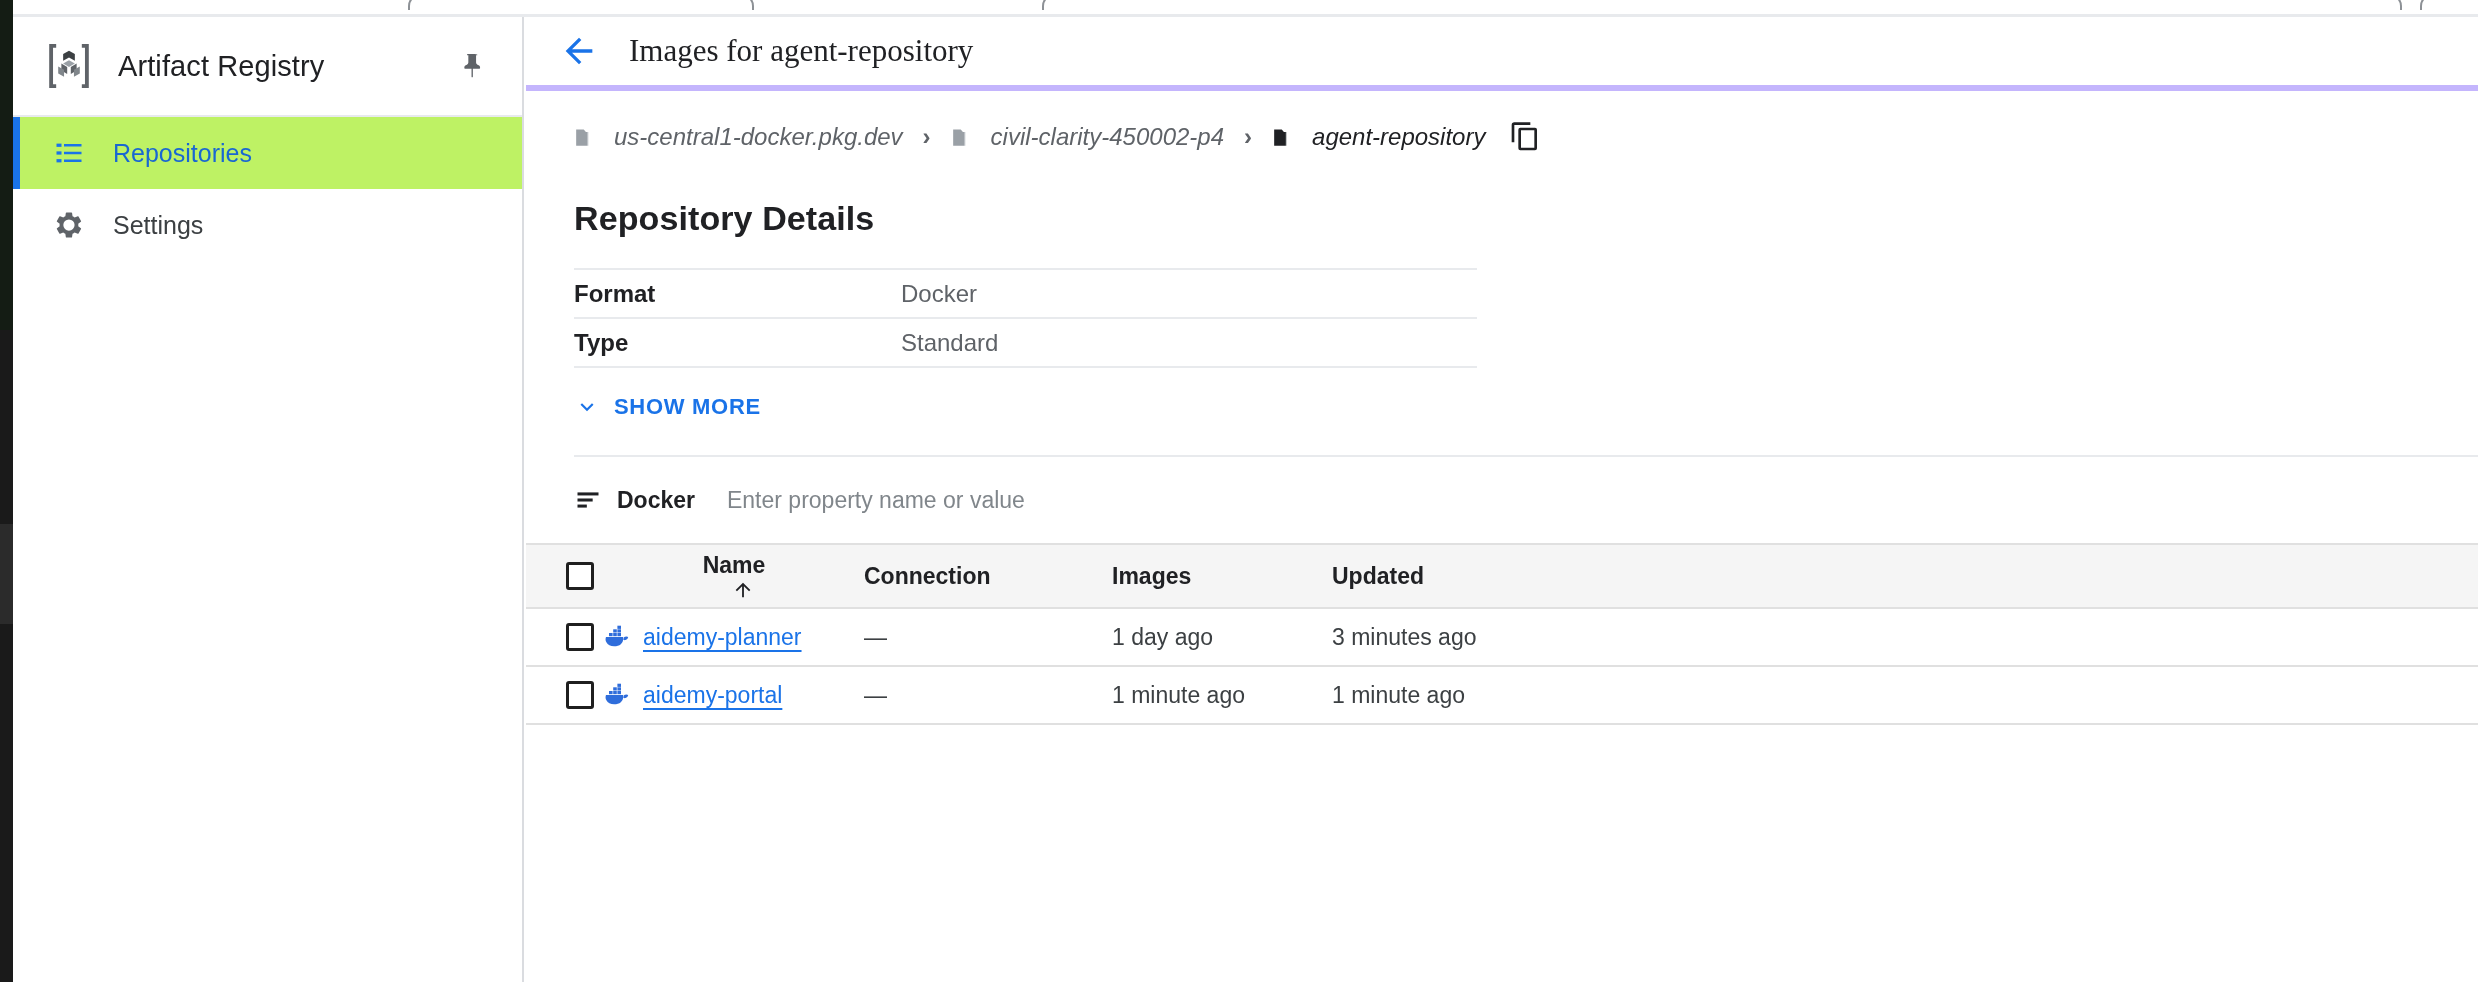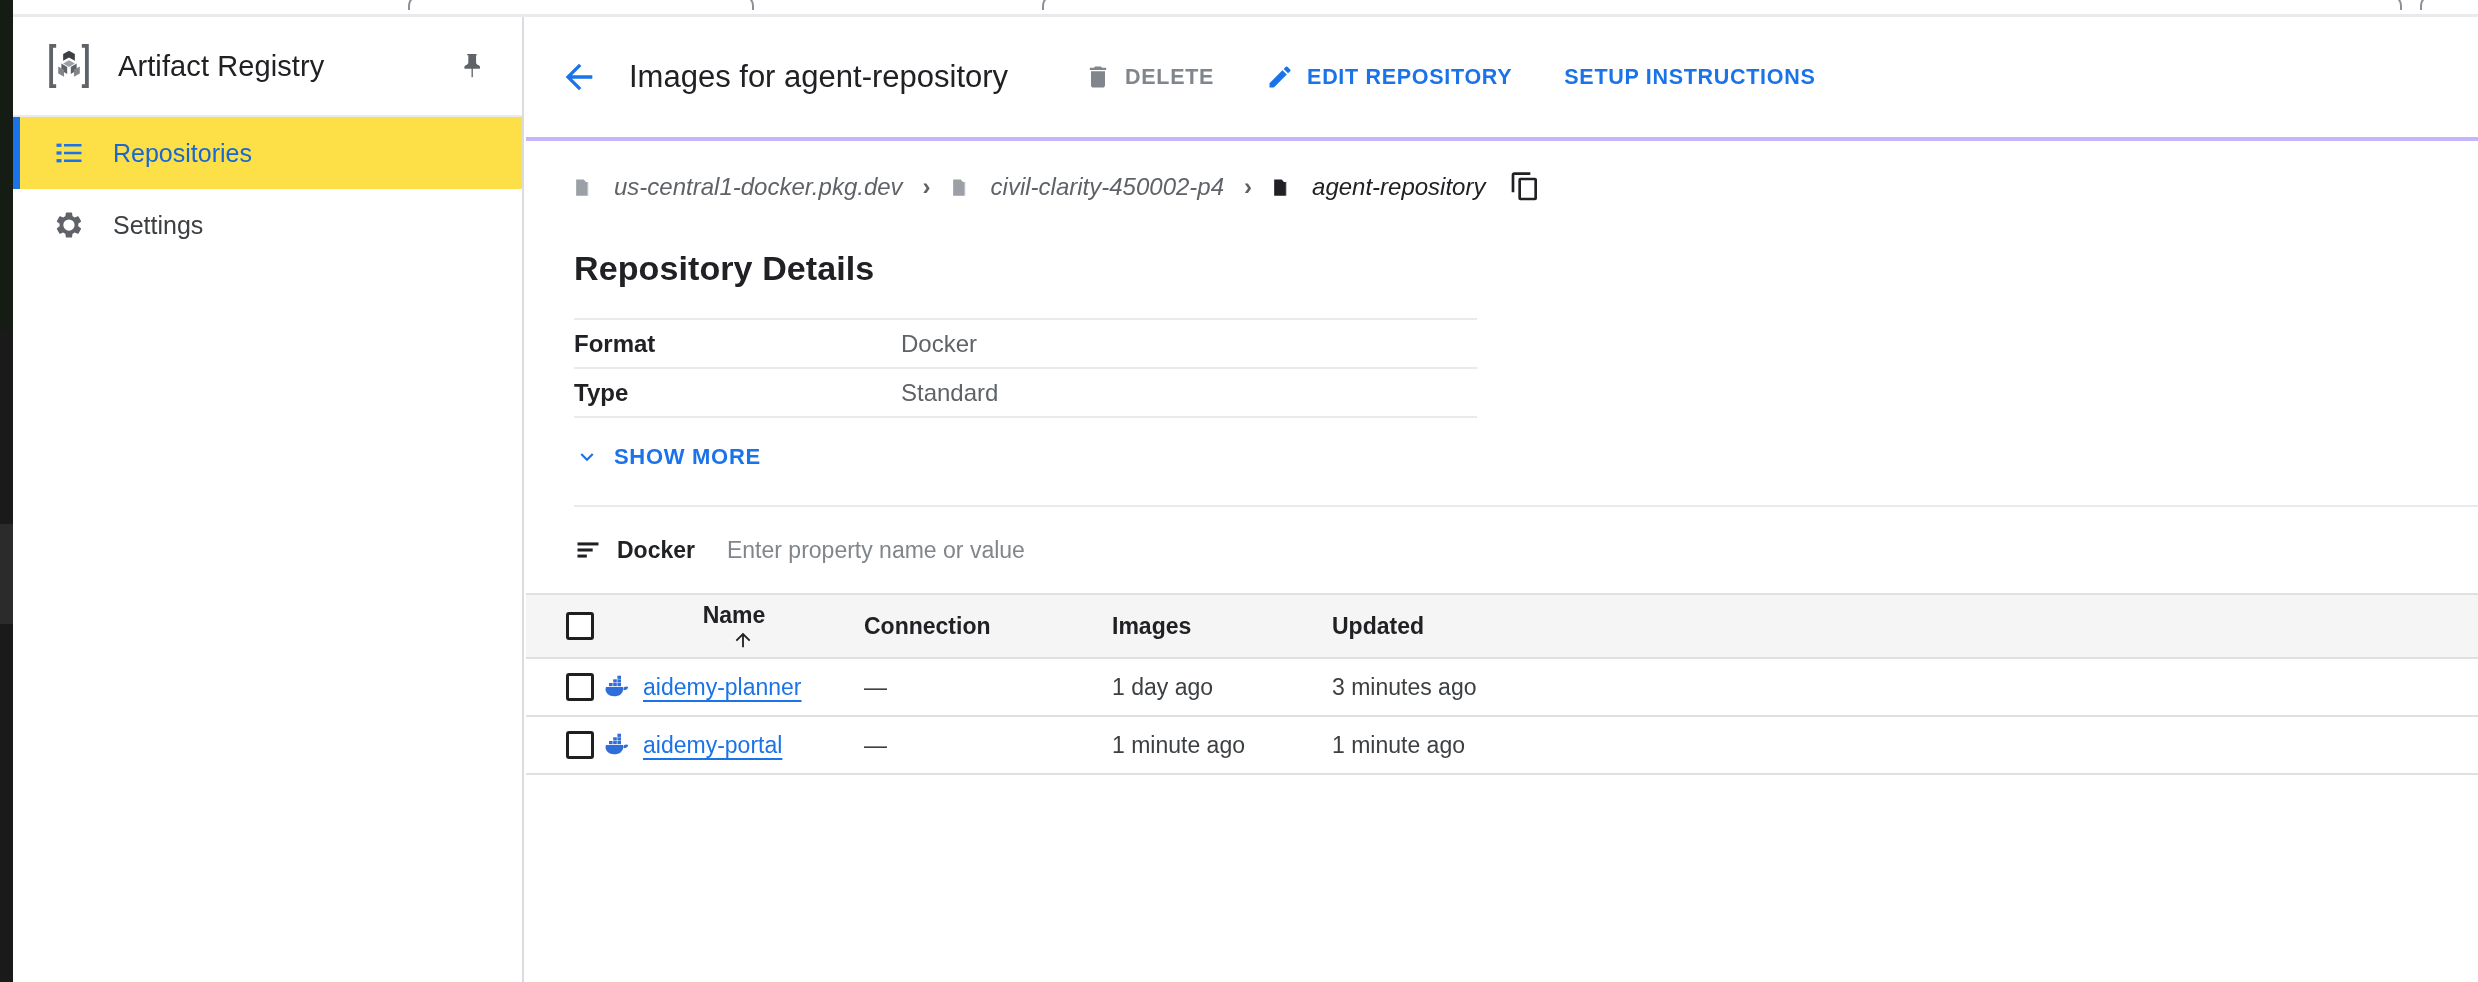--- a/index.html
+++ b/index.html
@@ -117,21 +117,21 @@
     flex: 0 0 30px;
     display: flex; align-items: center; justify-content: center;
   }
   .nav-item .nav-label {
     margin-left: 29px;
     font-size: 25px;
     color: #3c4043;
     white-space: nowrap;
   }
   .nav-item.active {
-    background: #fde047;
+    background: #bef264;
   }
   .nav-item.active::before {
     content: "";
     position: absolute;
     left: 0; top: 0; bottom: 0;
     width: 7px;
     background: #1a73e8;
   }
   .nav-item.active .nav-label { color: #1967d2; }
 
@@ -141,24 +141,25 @@
     left: 526px; top: 17px;
     width: 1952px;
     height: 965px;
     background: #ffffff;
     overflow: hidden;
   }
 
   
   .page-header {
     position: relative;
-    height: 124px;
-    display: flex;
-    align-items: center;
-    border-bottom: 4px solid #c4b5fd;
+    height: 74px;
+    display: flex;
+    align-items: center;
+    border-bottom: 6px solid #c4b5fd;
+    font-family: Liberation Serif, serif;
   }
   .back-btn {
     margin-left: 30px;
     width: 46px; height: 46px;
     display: flex; align-items: center; justify-content: center;
     cursor: pointer;
     flex: 0 0 46px;
   }
   .page-title {
     margin-left: 27px;
@@ -449,45 +450,20 @@
   <main class="content">
 
     <div class="page-header">
       <span class="back-btn">
         <svg viewBox="0 0 24 24" width="40" height="40">
           <path fill="#1a73e8" d="M20 11H7.83l5.59-5.59L12 4l-8 8 8 8 1.41-1.41L7.83 13H20v-2z"></path>
         </svg>
       </span>
       <span class="page-title">Images for agent-repository</span>
 
-      <div class="hdr-actions">
-
-        <div class="hdr-btn disabled">
-          <span class="hb-ico">
-            <svg viewBox="0 0 24 24" width="28" height="28">
-              <path fill="#80868b" d="M6 19c0 1.1.9 2 2 2h8c1.1 0 2-.9 2-2V7H6v12zM19 4h-3.5l-1-1h-5l-1 1H5v2h14V4z"></path>
-            </svg>
-          </span>
-          <span class="hb-label">DELETE</span>
-        </div>
-
-        <div class="hdr-btn primary">
-          <span class="hb-ico">
-            <svg viewBox="0 0 24 24" width="28" height="28">
-              <path fill="#1a73e8" d="M3 17.25V21h3.75L17.81 9.94l-3.75-3.75L3 17.25zM20.71 7.04a1 1 0 0 0 0-1.41l-2.34-2.34a1 1 0 0 0-1.41 0l-1.83 1.83 3.75 3.75 1.83-1.83z"></path>
-            </svg>
-          </span>
-          <span class="hb-label">EDIT REPOSITORY</span>
-        </div>
-
-        <div class="hdr-btn primary">
-          <span class="hb-label">SETUP INSTRUCTIONS</span>
-        </div>
-
-      </div>
     </div>
 
     <div class="breadcrumb">
 
       <span class="crumb">
         <span class="folder">
           <svg viewBox="0 0 24 20" width="26" height="22">
             <path fill="#9aa0a6" d="M2 3h7l2 2.4h1V18H2z"></path>
             <path fill="#bdc1c6" d="M12 5.4h1.2V18H12z"></path>
           </svg>

